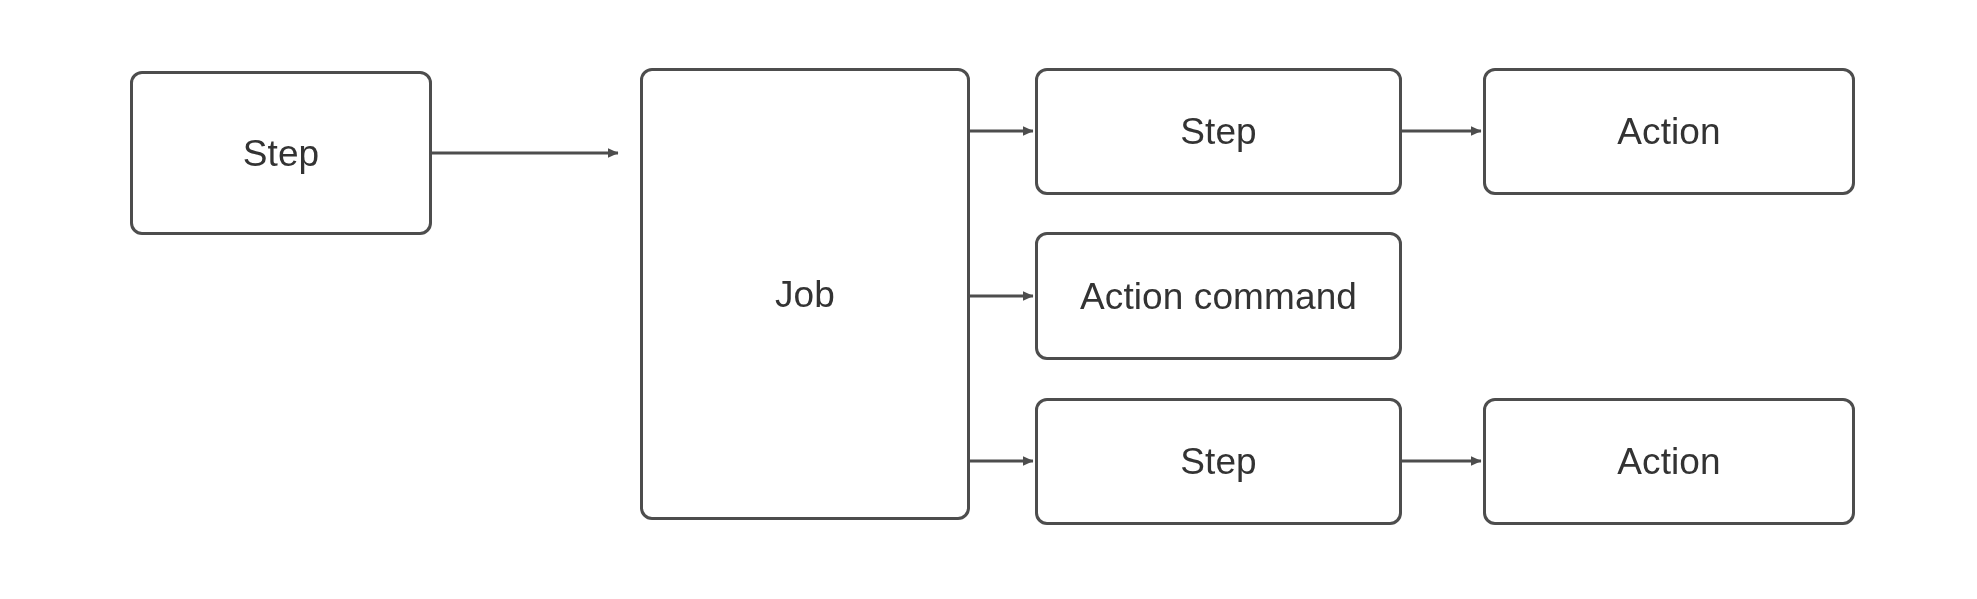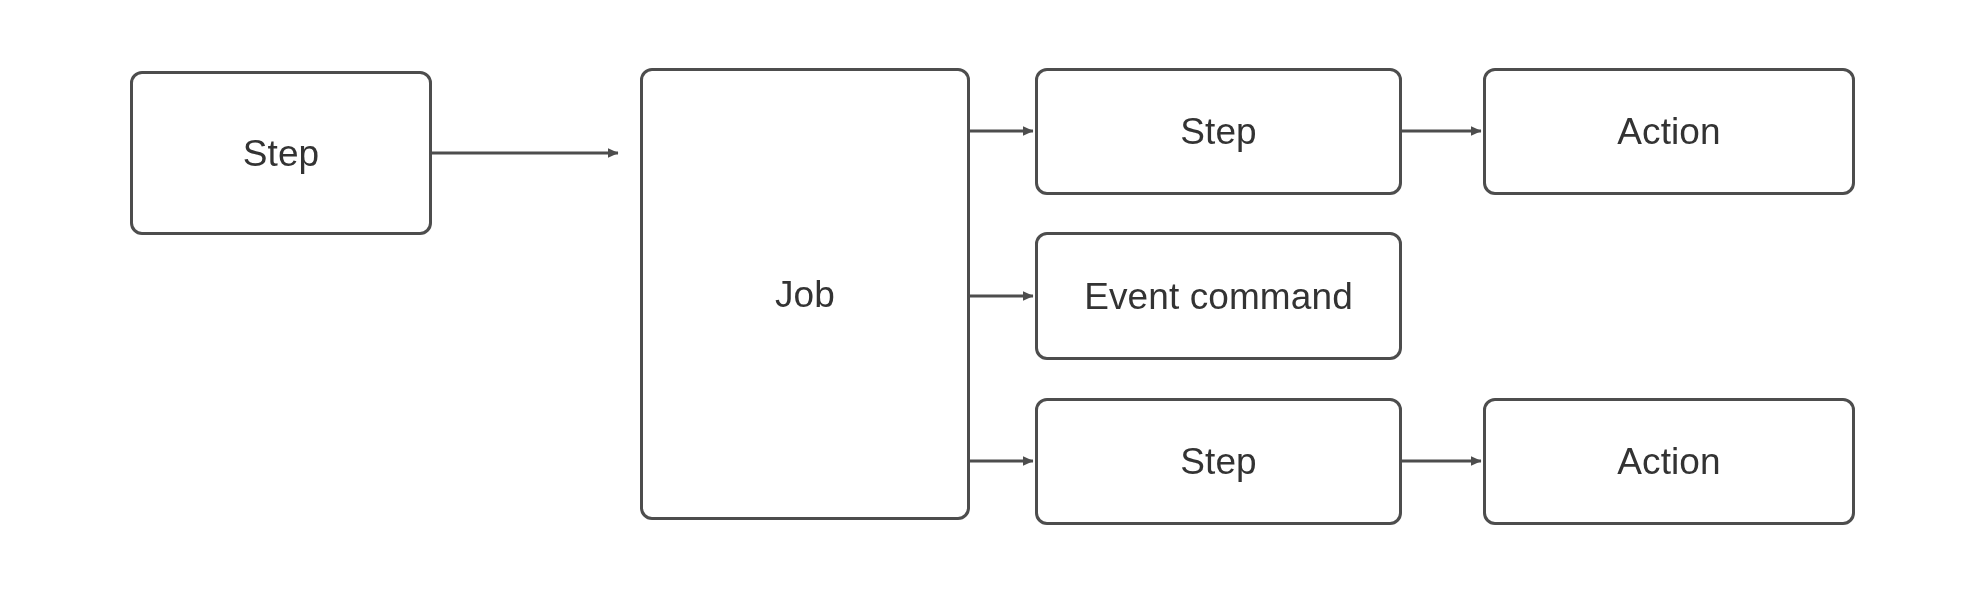--- a/index.html
+++ b/index.html
@@ -103,21 +103,21 @@
 
   <div class="node" id="node-step-1">
     <span class="node-label">Step</span>
   </div>
 
   <div class="node" id="node-action-1">
     <span class="node-label">Action</span>
   </div>
 
   <div class="node" id="node-shell">
-    <span class="node-label">Event command</span>
+    <span class="node-label">Action command</span>
   </div>
 
   <div class="node" id="node-step-2">
     <span class="node-label">Step</span>
   </div>
 
   <div class="node" id="node-action-2">
     <span class="node-label">Action</span>
   </div>
 

